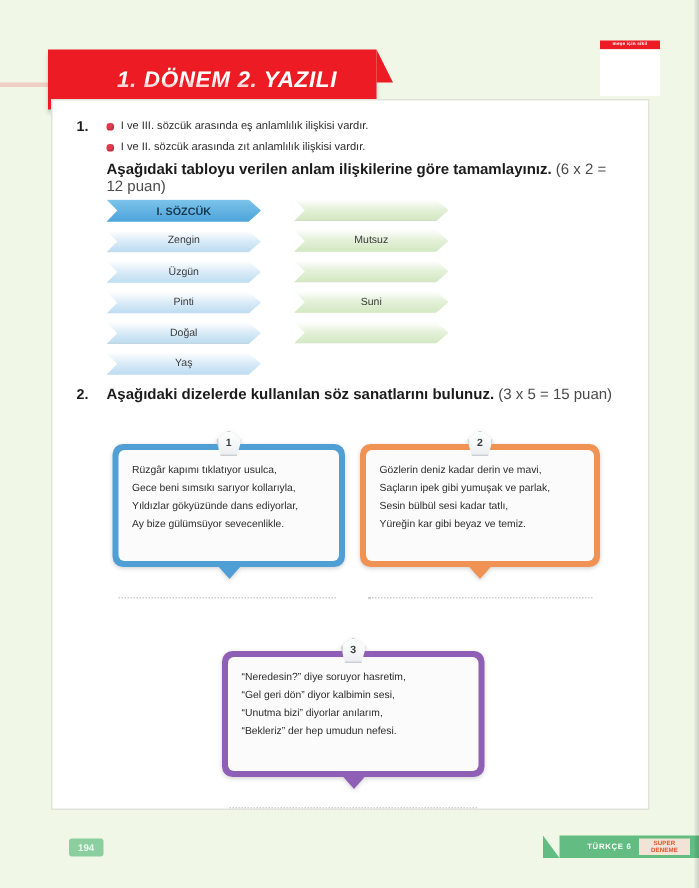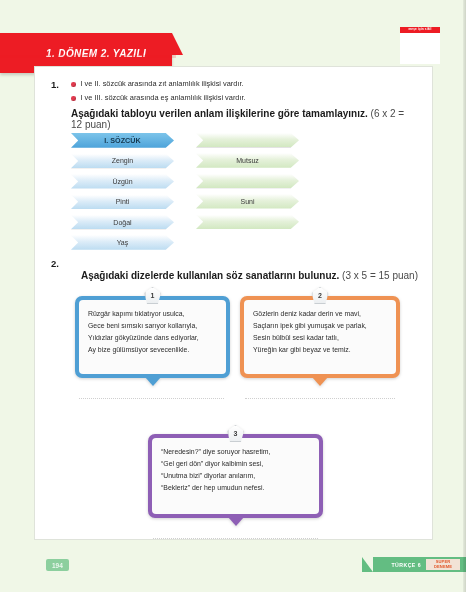--- a/index.html
+++ b/index.html
@@ -16,28 +16,29 @@
   }
   
   .banner-wrap{
     position:absolute;left:0;top:33px;height:22px;
   }
   .banner{
     position:relative;
     height:40px;
     background:#ed1c24;
     color:#ffffff;
-    font-size:10px;
+    font-size:15px;
     font-weight:bold;
     font-style:italic;
     letter-spacing:.4px;
     display:flex;align-items:center;
     padding:0 26px 0 46px;
     box-sizing:border-box;
     box-shadow:0 2px 3px rgba(0,0,0,.18);
+    margin-left:32px;
   }
   .banner::after{
     content:"";
     position:absolute;right:-11px;top:0;
     border-style:solid;
     border-width:0 11px 22px 0;
     border-color:transparent transparent #ed1c24 transparent;
   }
   .banner-shadow{
     position:absolute;left:0;top:55px;width:176px;height:3px;
@@ -229,25 +230,25 @@
     <div class="qr-img"></div>
   </div>
 
   <div class="card">
 
     <div class="q" style="top:12px;">
       <div class="q-num">1.</div>
       <div class="q-body">
         <div class="bullet-row">
           <span class="bullet"></span>
-          <span class="bullet-txt">I ve II. sözcük arasında zıt anlamlılık ilişkisi vardır.</span>
+          <span class="bullet-txt">I ve III. sözcük arasında eş anlamlılık ilişkisi vardır.</span>
         </div>
         <div class="bullet-row">
           <span class="bullet"></span>
-          <span class="bullet-txt">I ve III. sözcük arasında eş anlamlılık ilişkisi vardır.</span>
+          <span class="bullet-txt">I ve II. sözcük arasında zıt anlamlılık ilişkisi vardır.</span>
         </div>
         <div class="q-instr">
           <span>Aşağıdaki tabloyu verilen anlam ilişkilerine göre tamamlayınız.</span>
           <span class="pts">(6 x 2 = 12 puan)</span>
         </div>
       </div>
 
       <div class="table-wrap">
 
         <div class="col">
@@ -267,21 +268,21 @@
           <div class="cell c-grn">Suni</div>
           <div class="cell c-grn"></div>
         </div>
 
       </div>
     </div>
 
     <div class="q" style="top:191px;">
       <div class="q-num">2.</div>
       <div class="q-body">
-        <div class="q-instr" style="margin-top:12px;text-align:right;">
+        <div class="q-instr" style="margin-top:0;">
           <span>Aşağıdaki dizelerde kullanılan söz sanatlarını bulunuz.</span>
           <span class="pts">(3 x 5 = 15 puan)</span>
         </div>
       </div>
     </div>
 
     <div class="poem p-blue" style="left:40px;top:229px;width:155px;height:82px;">
       <div class="badge">1</div>
       <div class="poem-inner">
         <div class="poem-line">Rüzgâr kapımı tıklatıyor usulca,</div>

